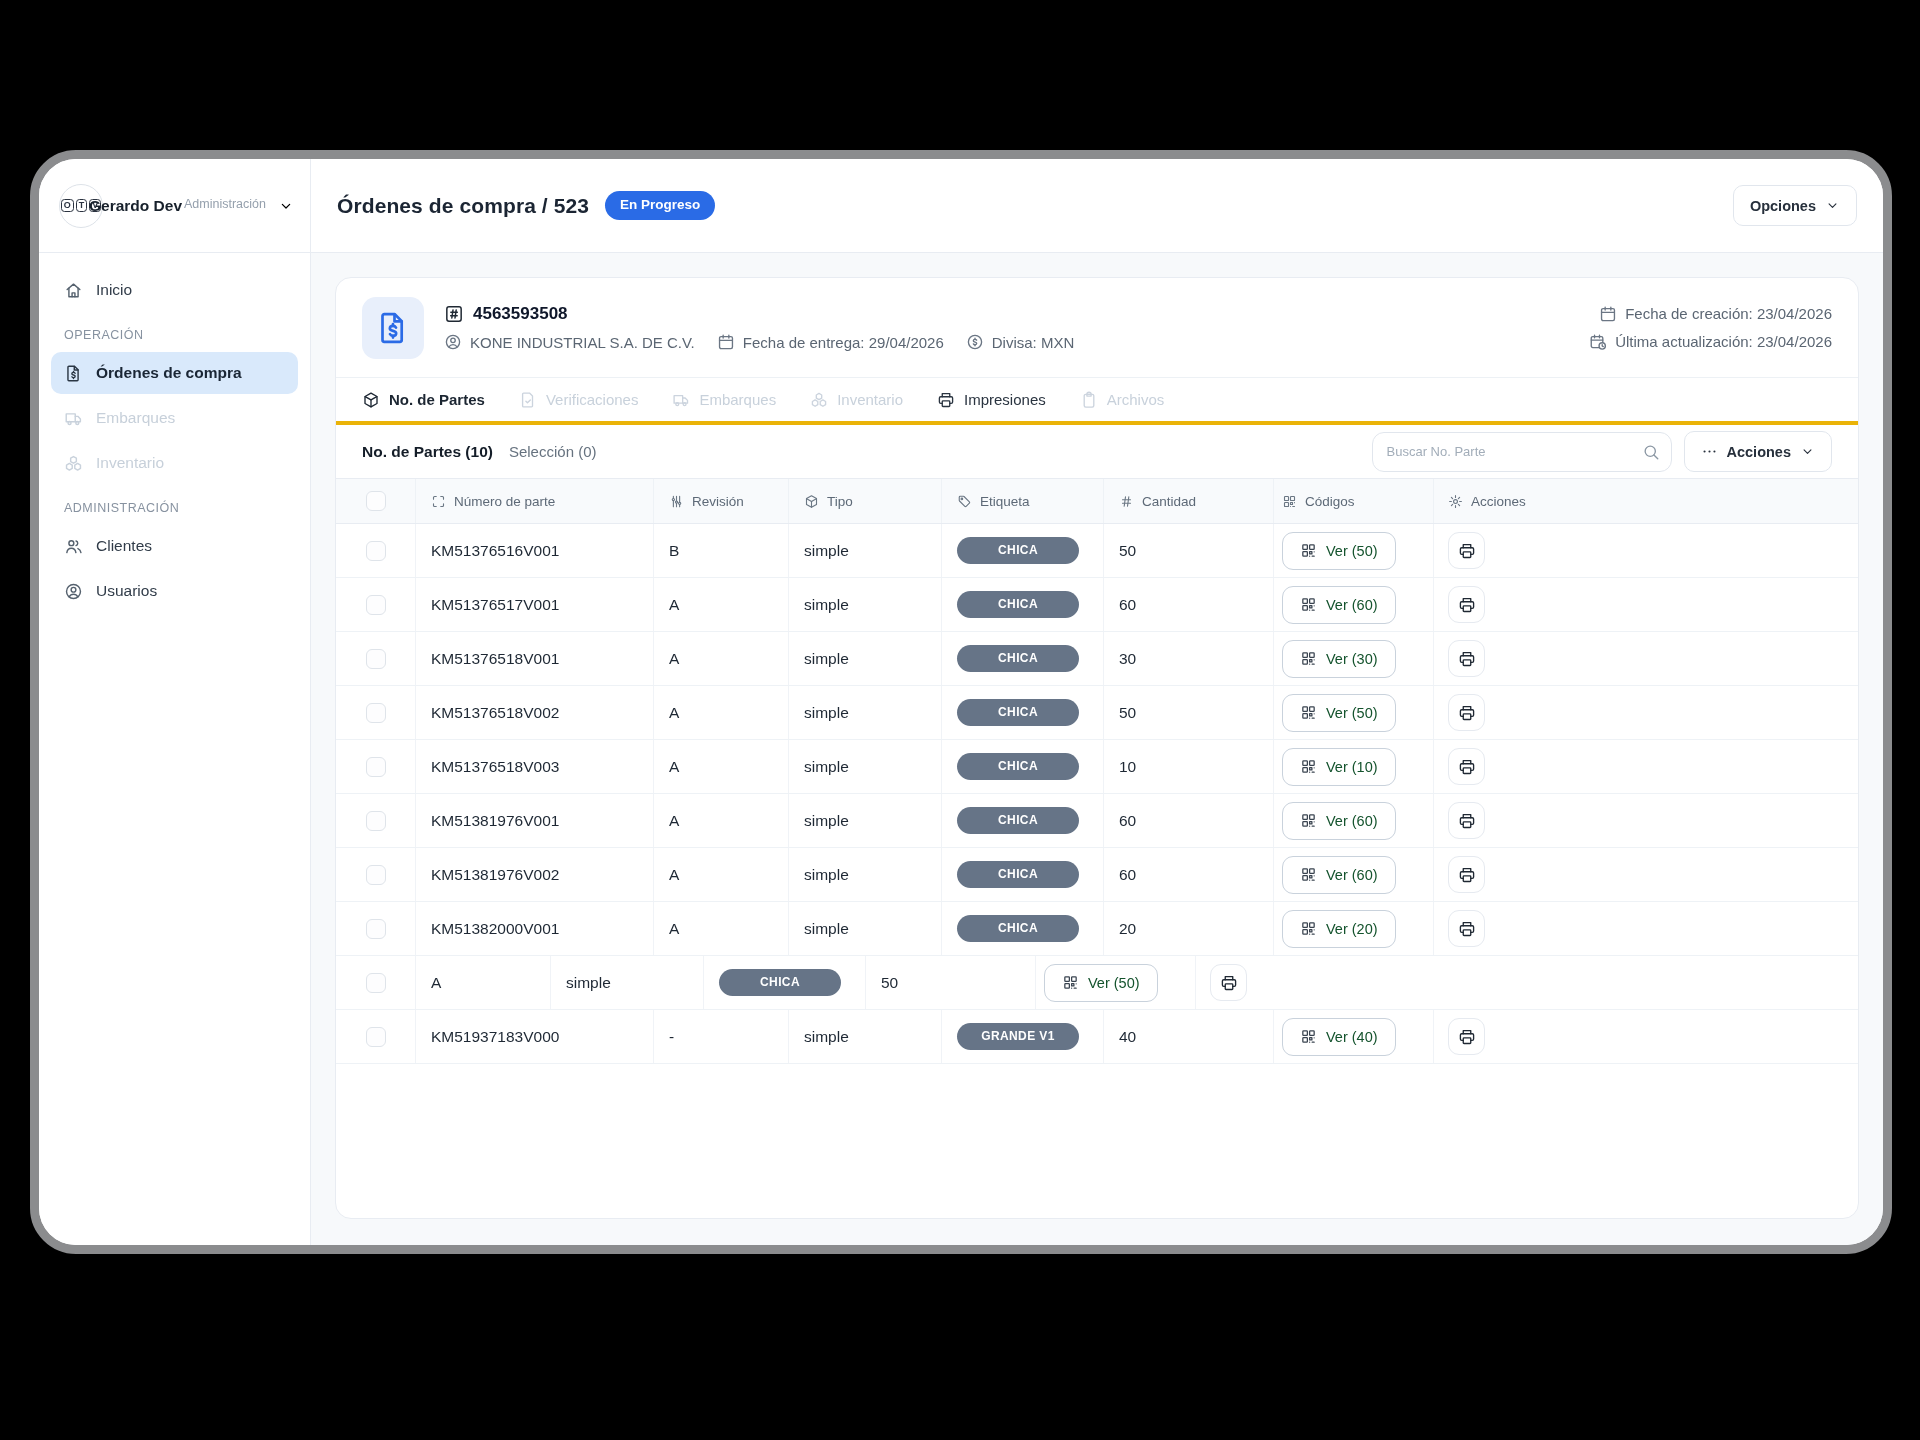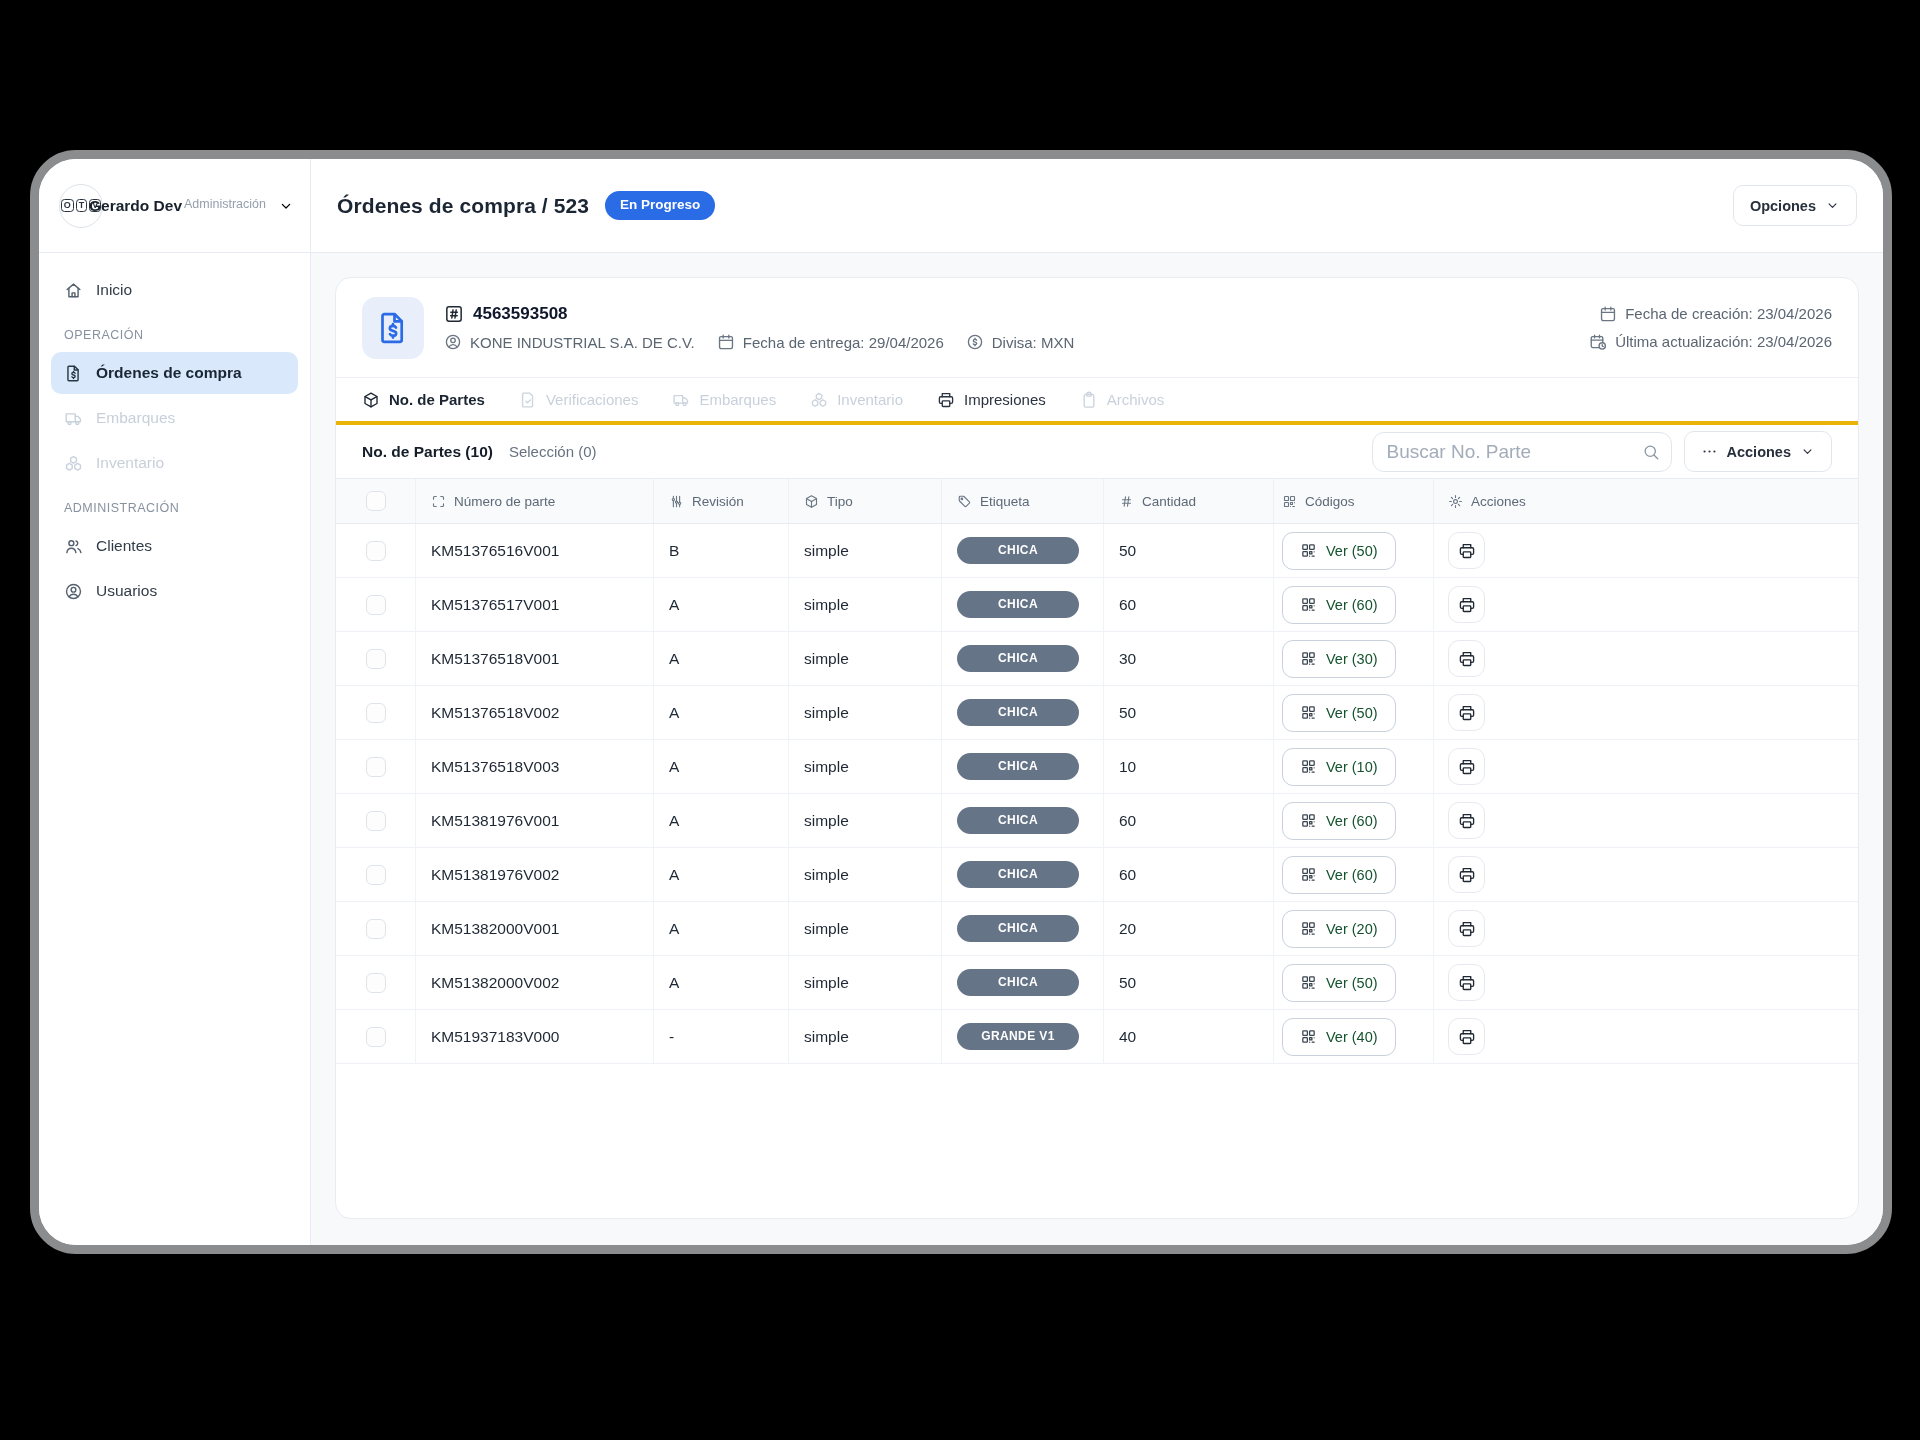--- a/index.html
+++ b/index.html
@@ -69,21 +69,21 @@
   .tab.disabled .ic{color:#ccd4de;}
 
   
   .toolbar{display:flex;align-items:center;padding:0 26px;height:53px;gap:28px;flex-shrink:0;}
   .toolbar-left{display:flex;align-items:baseline;gap:16px;}
   .count{font-size:15.5px;font-weight:700;color:#141d28;}
   .selection{font-size:15px;color:#66727f;}
   .toolbar-right{margin-left:auto;display:flex;align-items:center;gap:12px;}
   .search{position:relative;}
   .search input{width:300px;height:40px;border:1px solid #e1e6ed;border-radius:12px;background:#fff;
-                padding:0 40px 0 14px;font-size:19px;color:#333;outline:none;font-family:inherit;}
+                padding:0 40px 0 14px;font-size:13px;color:#333;outline:none;font-family:inherit;}
   .search input::placeholder{color:#a2adb9;}
   .search .ic{position:absolute;right:12px;top:11px;color:#8b97a4;}
 
   
   .table{flex-shrink:0;}
   .thead{display:flex;background:#f8fafc;border-top:1px solid #e8ecf2;border-bottom:1px solid #e8ecf2;
          height:46px;}
   .th{display:flex;align-items:center;gap:8px;font-size:13.5px;color:#5d6977;font-weight:500;
       padding:0 15px;border-right:1px solid #eef2f6;height:100%;}
   .th .ic{color:#6b7784;}
@@ -728,23 +728,20 @@
                         <path d="M7 16.4H5a1.8 1.8 0 0 1-1.8-1.8V9.4A1.8 1.8 0 0 1 5 7.6h14a1.8 1.8 0 0 1 1.8 1.8v5.2a1.8 1.8 0 0 1-1.8 1.8h-2"></path>
                         <rect x="7" y="13.2" width="10" height="7.4" rx="1"></rect>
                       </svg>
                     </button>
                   </div>
                 </div>
                 <div class="tr">
                   <div class="td c0">
                     <span class="cb"></span>
                   </div>
-                  <div class="td c1">
-                    <span>KM51382000V002</span>
-                  </div>
                   <div class="td c2">
                     <span>A</span>
                   </div>
                   <div class="td c3">
                     <span>simple</span>
                   </div>
                   <div class="td c4">
                     <span class="badge-etiqueta">CHICA</span>
                   </div>
                   <div class="td c5">

